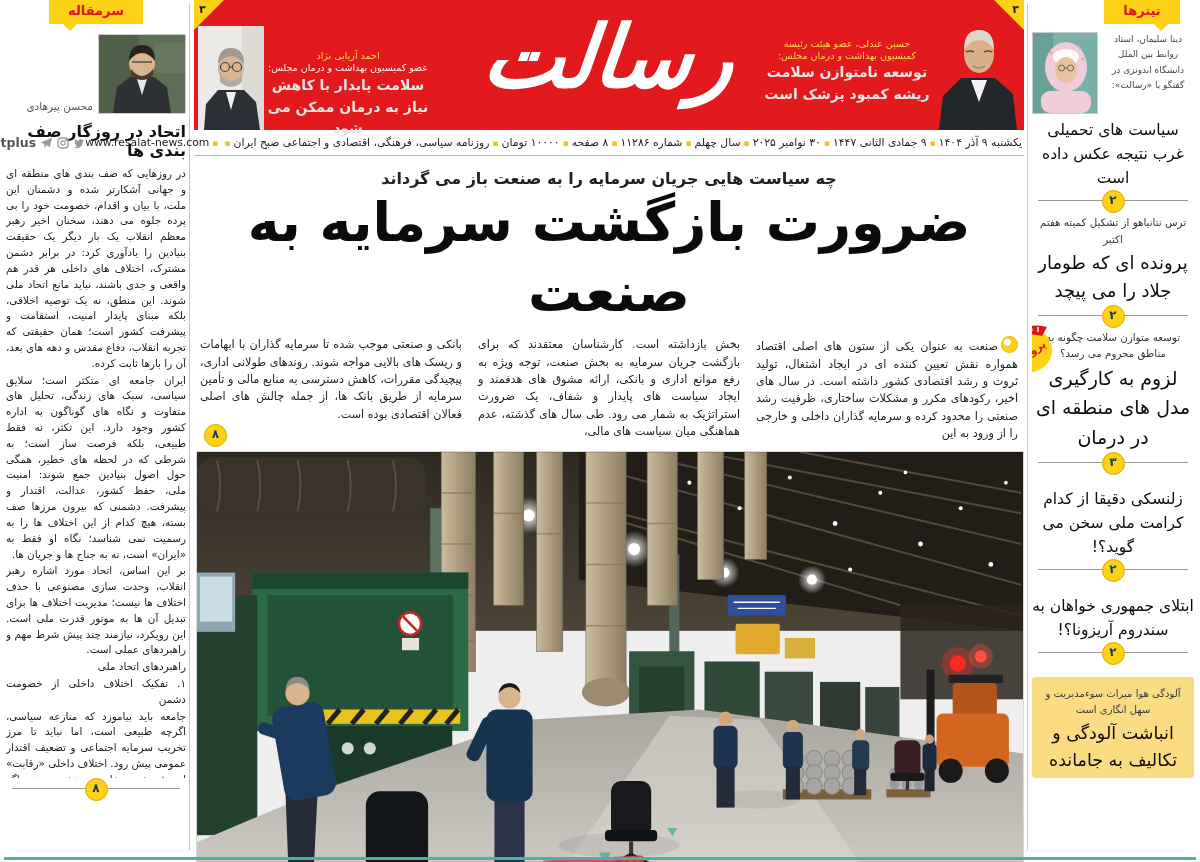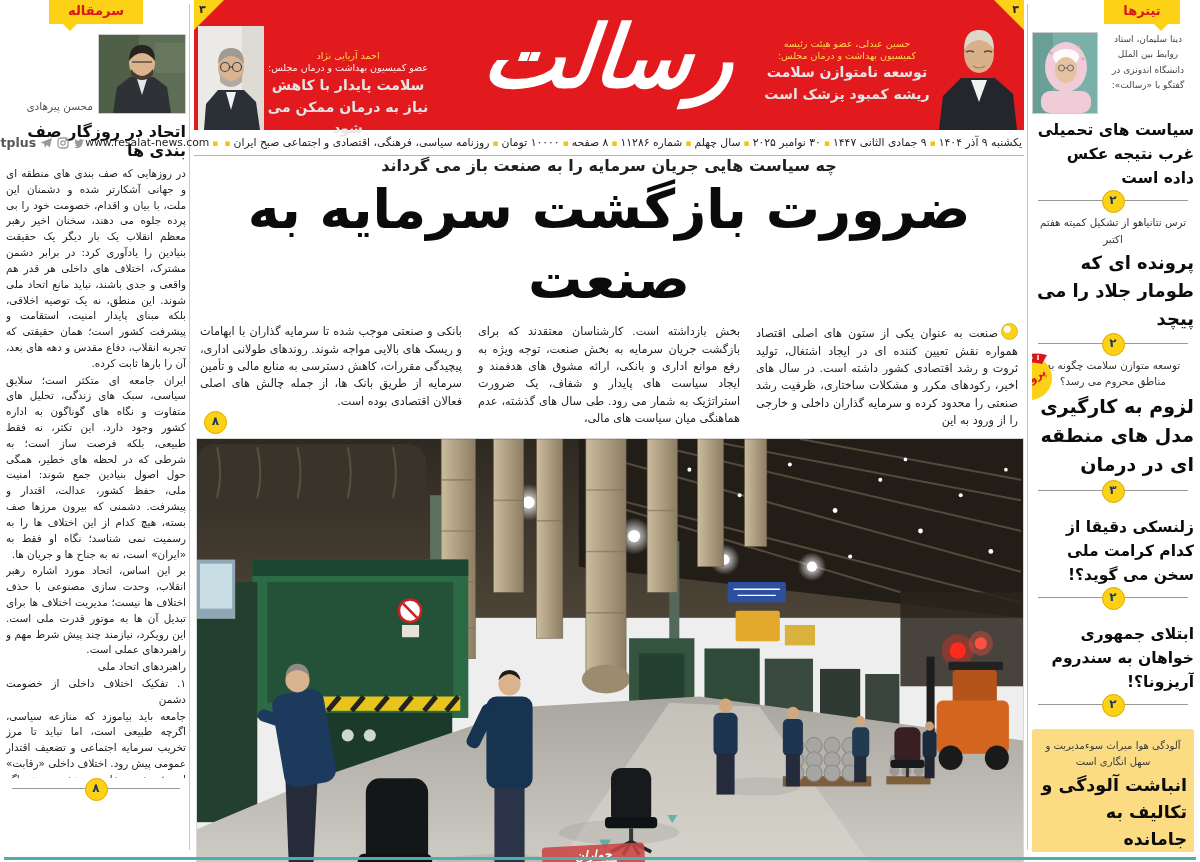--- a/index.html
+++ b/index.html
@@ -43,42 +43,42 @@
   .promo .b1{color:#e5e5e5;font-weight:bold;font-size:14px;line-height:1.55;}
   .logo{position:absolute;left:0;right:0;top:2px;text-align:center;color:#fff;
         font-size:86px;font-weight:bold;font-style:italic;transform:skewX(-6deg);
         letter-spacing:-3px;line-height:1.3;}
   .dateline{display:flex;align-items:center;height:25px;font-size:10.8px;color:#222;
             border-bottom:1px solid #b5b5b5;padding:0 2px;white-space:nowrap;}
   .dl-item::after{content:"▪";color:#f2c40f;font-size:9px;margin:0 3px;}
   .dl-url{direction:ltr;unicode-bidi:embed;}
   .dl-social{margin-inline-start:auto;display:flex;align-items:center;gap:4px;color:#9a9a9a;}
   .dl-handle{direction:ltr;unicode-bidi:embed;font-size:12.5px;color:#555;font-weight:bold;}
-  .kicker{text-align:center;font-size:16px;font-weight:bold;color:#222;}
+  .kicker{text-align:center;font-size:16px;font-weight:bold;color:#222;margin-top:13px;}
   .mainhead{text-align:center;font-size:54px;font-weight:bold;color:#0b0b0b;
             letter-spacing:-1px;margin-top:0px;line-height:1.3;}
   .lead{position:relative;display:flex;gap:16px;margin-top:8px;padding:0 6px;}
   .lead-col{flex:1;font-size:11.2px;line-height:1.55;text-align:justify;color:#222;}
   .lead-bullet{display:inline-block;width:15px;height:15px;border-radius:50%;
       background:radial-gradient(circle at 35% 35%,#fff 0 3px,#fcd116 4px);vertical-align:-3px;
       border:1px solid #e3b800;margin-left:3px;}
   .lead-badge{position:absolute;left:10px;bottom:-4px;margin:0;}
   .photo-frame{margin-top:8px;width:828px;height:470px;border:1px solid #d8d8d8;
                box-sizing:border-box;background:#eee;position:relative;}
   .photo-frame svg{display:block;width:100%;height:100%;}
   
   .sb{position:absolute;left:1032px;top:0;width:162px;height:852px;overflow:hidden;}
   .sb .tab{width:56px;margin:0 14px 0 auto;}
   .sb .tab::after{left:auto;right:12px;}
   .sb-item{position:relative;}
   .sb-row{display:flex;gap:4px;align-items:flex-start;margin-top:8px;}
   .sb-photo{width:64px;height:80px;border:1px solid #ccc;flex:0 0 auto;}
   .sb-cap{font-size:9px;color:#444;line-height:1.7;text-align:center;flex:1;padding-bottom:2px;}
   .sb-kick{font-size:10.3px;color:#333;text-align:center;line-height:1.6;margin:1px 2px 1px;}
-  .sb-head{font-weight:bold;color:#0c0c0c;text-align:right;line-height:1.55;}
+  .sb-head{font-weight:normal;color:#0c0c0c;text-align:center;line-height:1.55;}
   .h16{font-size:15.5px;margin:4px 0 0;}
   .h18{font-size:18px;margin:2px 0 0;}
   .dossier{position:absolute;left:-30px;top:-10px;z-index:4;}
   .ybox{background:#fbdc82;border-radius:3px;padding:9px 7px 4px;margin-top:12px;}
   .ybox .sb-kick{margin:0 0 2px;font-size:10px;color:#3a3a3a;}
   .ybox .sb-head{font-size:17.5px;}
   .footer-line{position:absolute;left:4px;right:4px;bottom:2px;height:3px;background:#4bb0a5;}
   svg text{font-family:"DejaVu Sans",sans-serif;}
 </style>
 </head>

